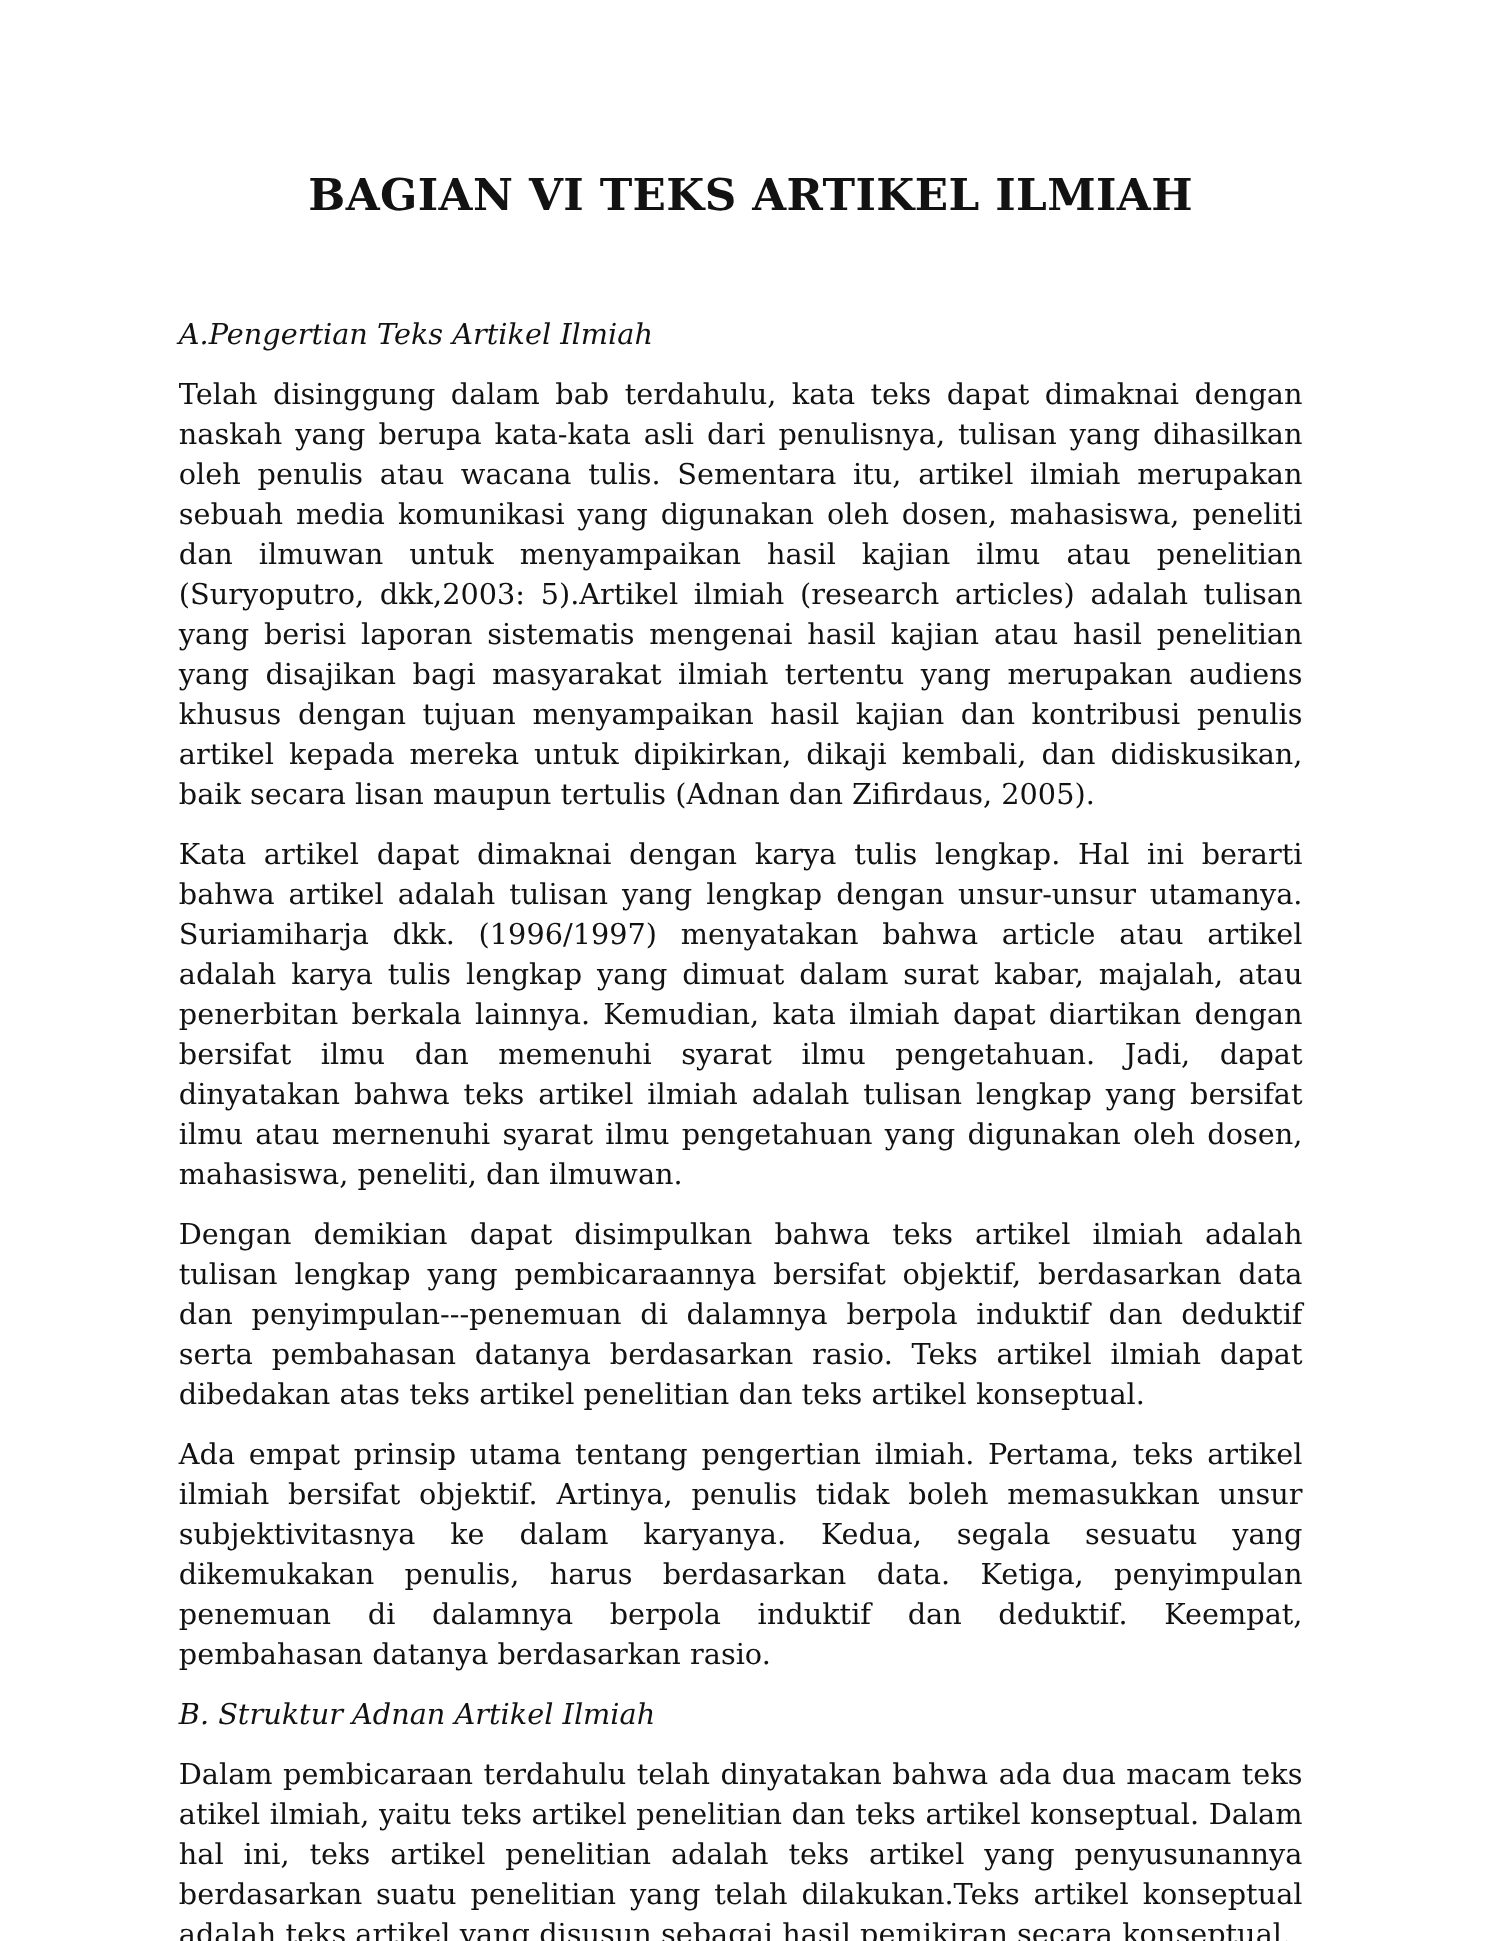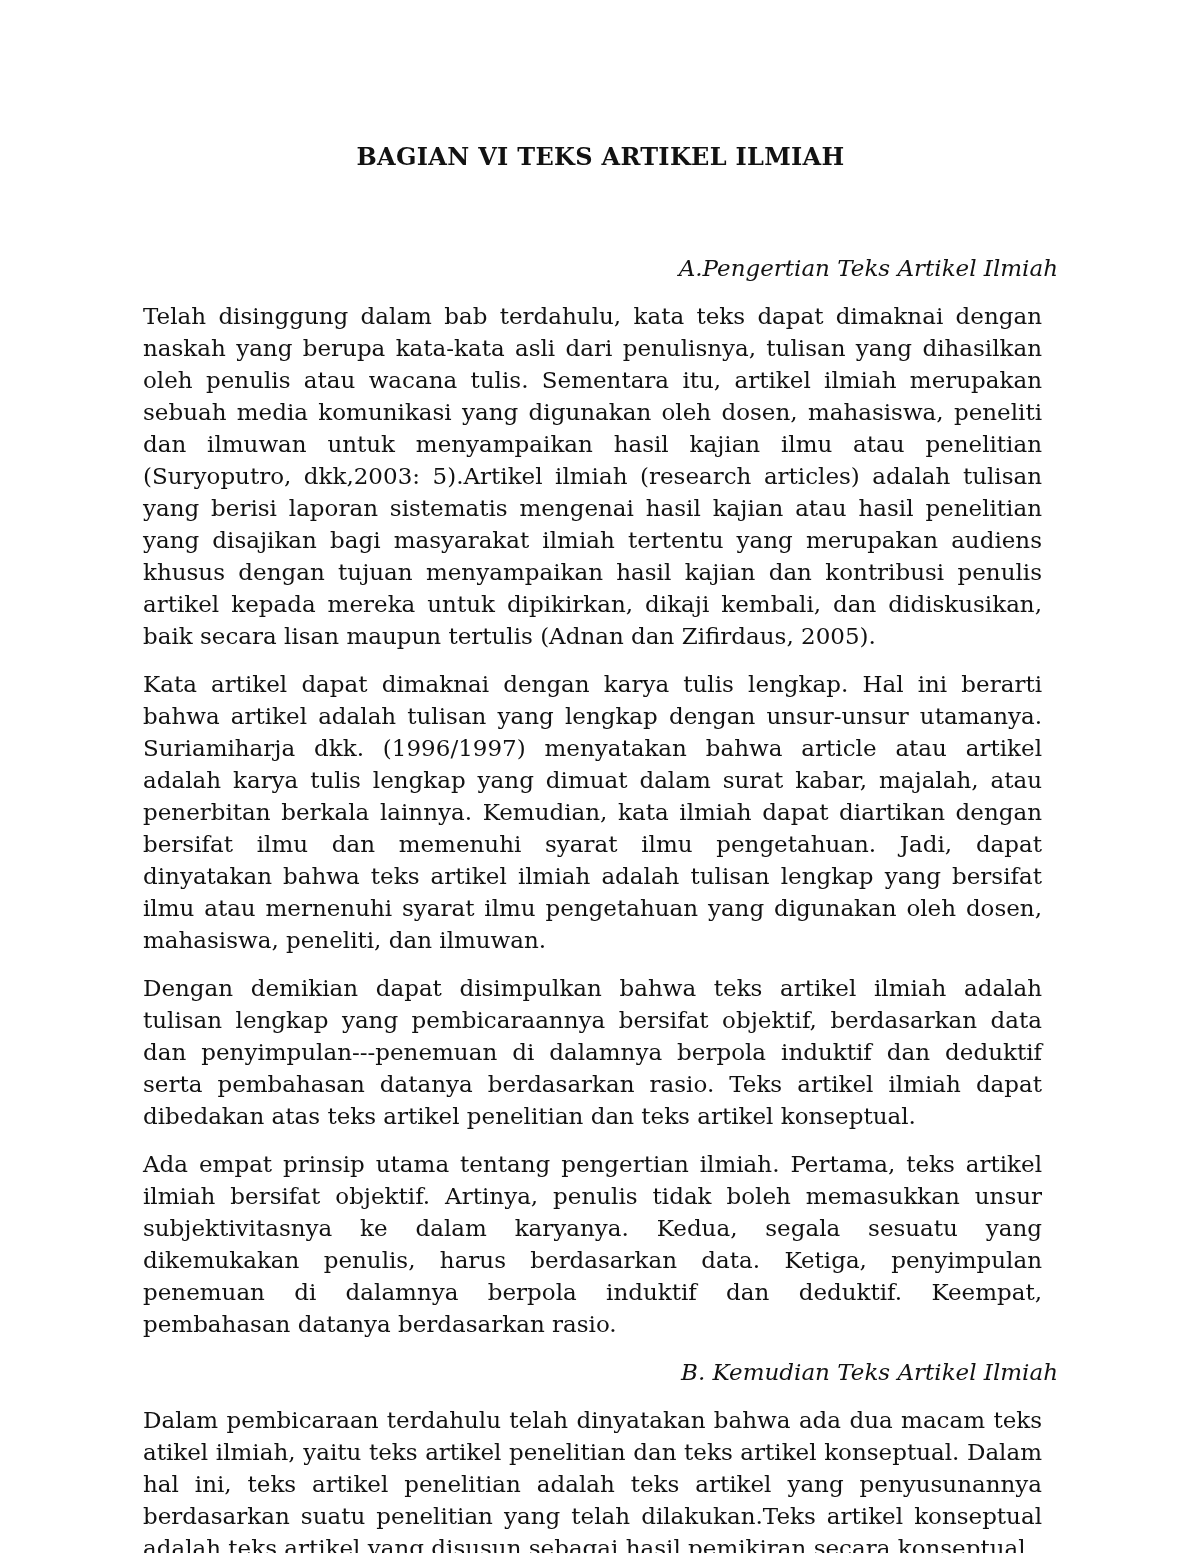--- a/index.html
+++ b/index.html
@@ -16,34 +16,34 @@
   }
   .page {
     box-sizing: border-box;
     width: 1200px;
     height: 1553px;
     padding: 140px 142px 0 143px;
     background: #ffffff;
   }
   .doc-title {
     margin: 0 0 78px 0;
-    font-size: 24px;
+    font-size: 35px;
     line-height: 34px;
     font-weight: bold;
     font-style: normal;
     text-align: center;
     letter-spacing: 0.3px;
   }
   .section-heading {
     margin: 0 0 16px 0;
     font-size: 23px;
     line-height: 32px;
     font-weight: normal;
     font-style: italic;
-    text-align: right;
+    text-align: left;
   }
   .paragraph {
     margin: 0 16px 16px 0;
     font-size: 23px;
     line-height: 32px;
     text-align: justify;
     text-justify: inter-word;
     hyphens: none;
   }
 </style>
@@ -57,17 +57,17 @@
   <h2 class="section-heading">A.Pengertian Teks Artikel Ilmiah</h2>
 
   <p class="paragraph">Telah disinggung dalam bab terdahulu, kata teks dapat dimaknai dengan naskah yang berupa kata-kata asli dari penulisnya, tulisan yang dihasilkan oleh penulis atau wacana tulis. Sementara itu, artikel ilmiah merupakan sebuah media komunikasi yang digunakan oleh dosen, mahasiswa, peneliti dan ilmuwan untuk menyampaikan hasil kajian ilmu atau penelitian (Suryoputro, dkk,2003: 5).Artikel ilmiah (research articles) adalah tulisan yang berisi laporan sistematis mengenai hasil kajian atau hasil penelitian yang disajikan bagi masyarakat ilmiah tertentu yang merupakan audiens khusus dengan tujuan menyampaikan hasil kajian dan kontribusi penulis artikel kepada mereka untuk dipikirkan, dikaji kembali, dan didiskusikan, baik secara lisan maupun tertulis (Adnan dan Zifirdaus, 2005).</p>
 
   <p class="paragraph">Kata artikel dapat dimaknai dengan karya tulis lengkap. Hal ini berarti bahwa artikel adalah tulisan yang lengkap dengan unsur-unsur utamanya. Suriamiharja dkk. (1996/1997) menyatakan bahwa article atau artikel adalah karya tulis lengkap yang dimuat dalam surat kabar, majalah, atau penerbitan berkala lainnya. Kemudian, kata ilmiah dapat diartikan dengan bersifat ilmu dan memenuhi syarat ilmu pengetahuan. Jadi, dapat dinyatakan bahwa teks artikel ilmiah adalah tulisan lengkap yang bersifat ilmu atau mernenuhi syarat ilmu pengetahuan yang digunakan oleh dosen, mahasiswa, peneliti, dan ilmuwan.</p>
 
   <p class="paragraph">Dengan demikian dapat disimpulkan bahwa teks artikel ilmiah adalah tulisan lengkap yang pembicaraannya bersifat objektif, berdasarkan data dan penyimpulan---penemuan di dalamnya berpola induktif dan deduktif serta pembahasan datanya berdasarkan rasio. Teks artikel ilmiah dapat dibedakan atas teks artikel penelitian dan teks artikel konseptual.</p>
 
   <p class="paragraph">Ada empat prinsip utama tentang pengertian ilmiah. Pertama, teks artikel ilmiah bersifat objektif. Artinya, penulis tidak boleh memasukkan unsur subjektivitasnya ke dalam karyanya. Kedua, segala sesuatu yang dikemukakan penulis, harus berdasarkan data. Ketiga, penyimpulan penemuan di dalamnya berpola induktif dan deduktif. Keempat, pembahasan datanya berdasarkan rasio.</p>
 
-  <h2 class="section-heading">B. Kemudian Teks Artikel Ilmiah</h2>
+  <h2 class="section-heading">B. Struktur Adnan Artikel Ilmiah</h2>
 
   <p class="paragraph">Dalam pembicaraan terdahulu telah dinyatakan bahwa ada dua macam teks atikel ilmiah, yaitu teks artikel penelitian dan teks artikel konseptual. Dalam hal ini, teks artikel penelitian adalah teks artikel yang penyusunannya berdasarkan suatu penelitian yang telah dilakukan.Teks artikel konseptual adalah teks artikel yang disusun sebagai hasil pemikiran secara konseptual.</p>
 
 </div>
 
 </body></html>

